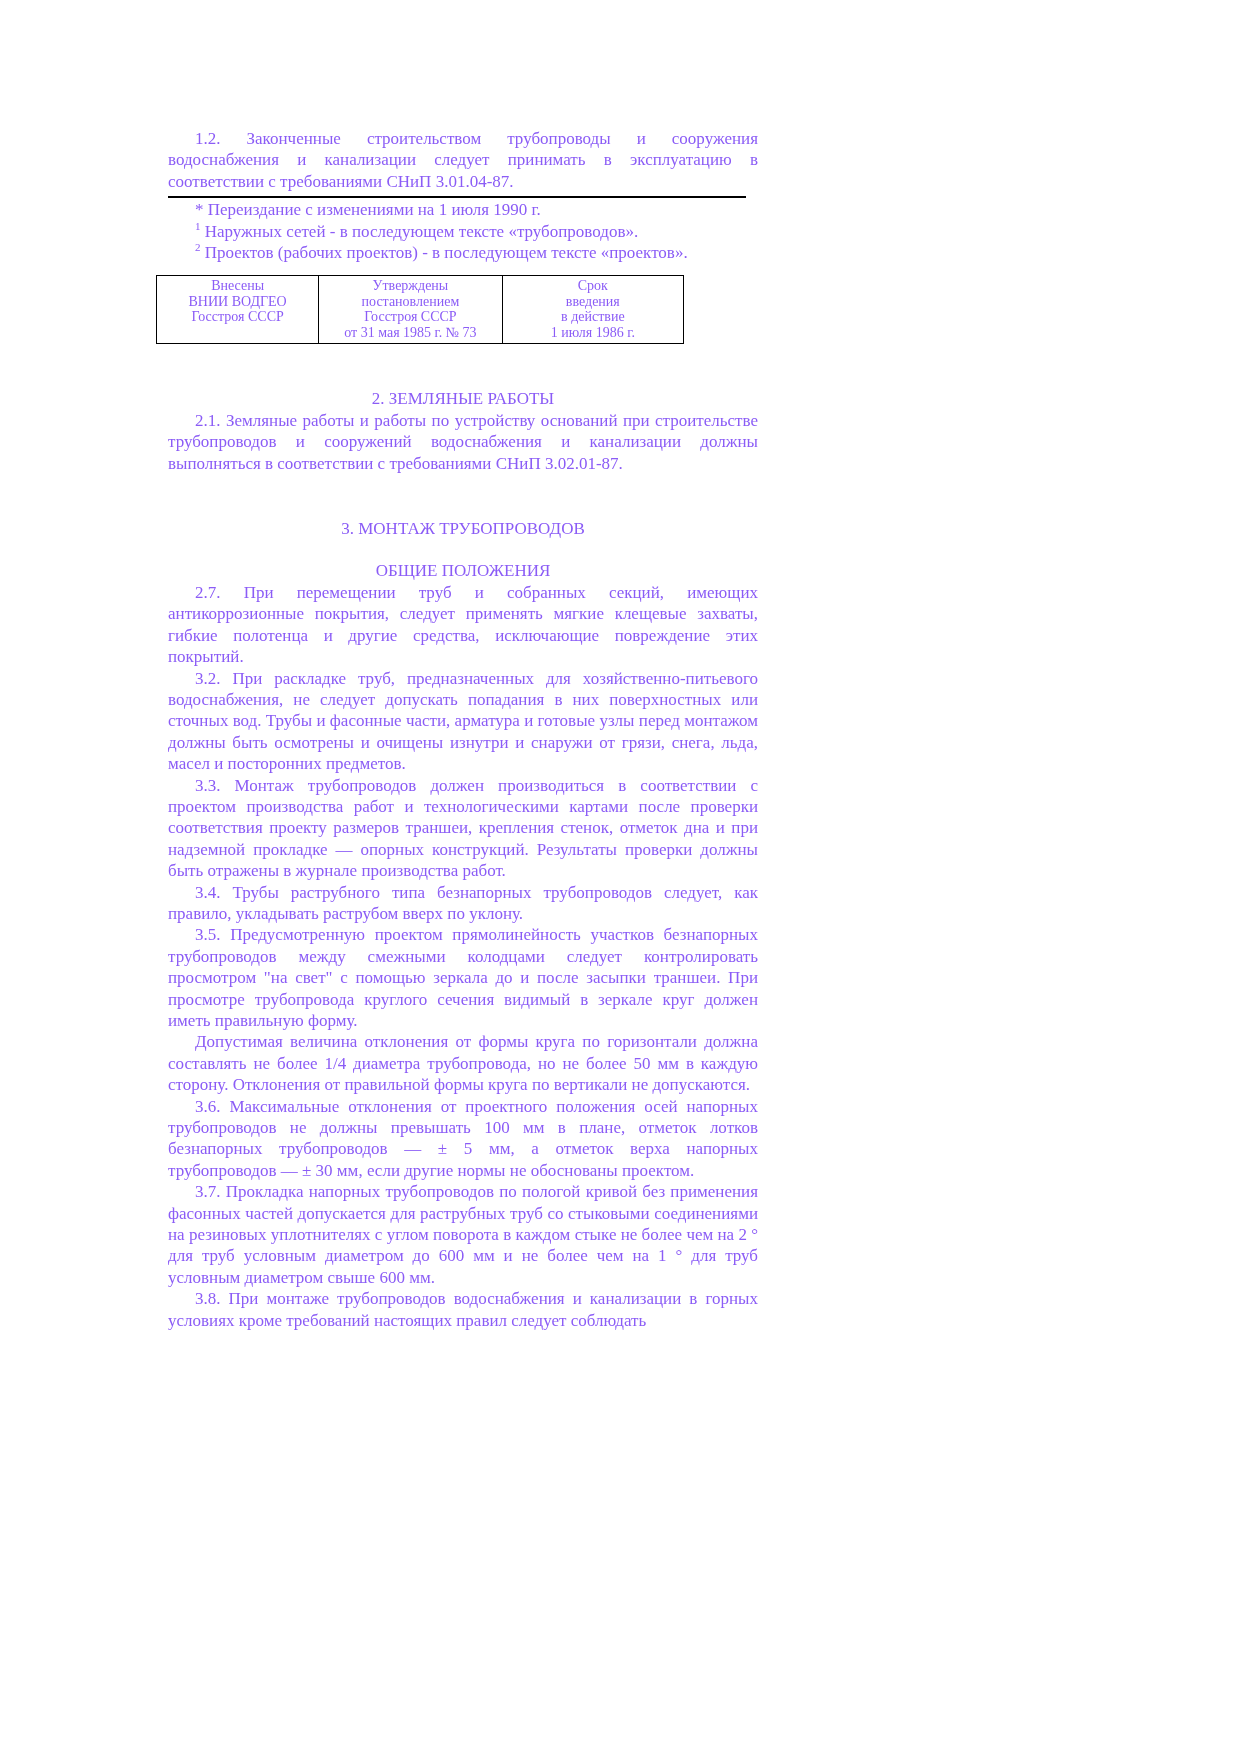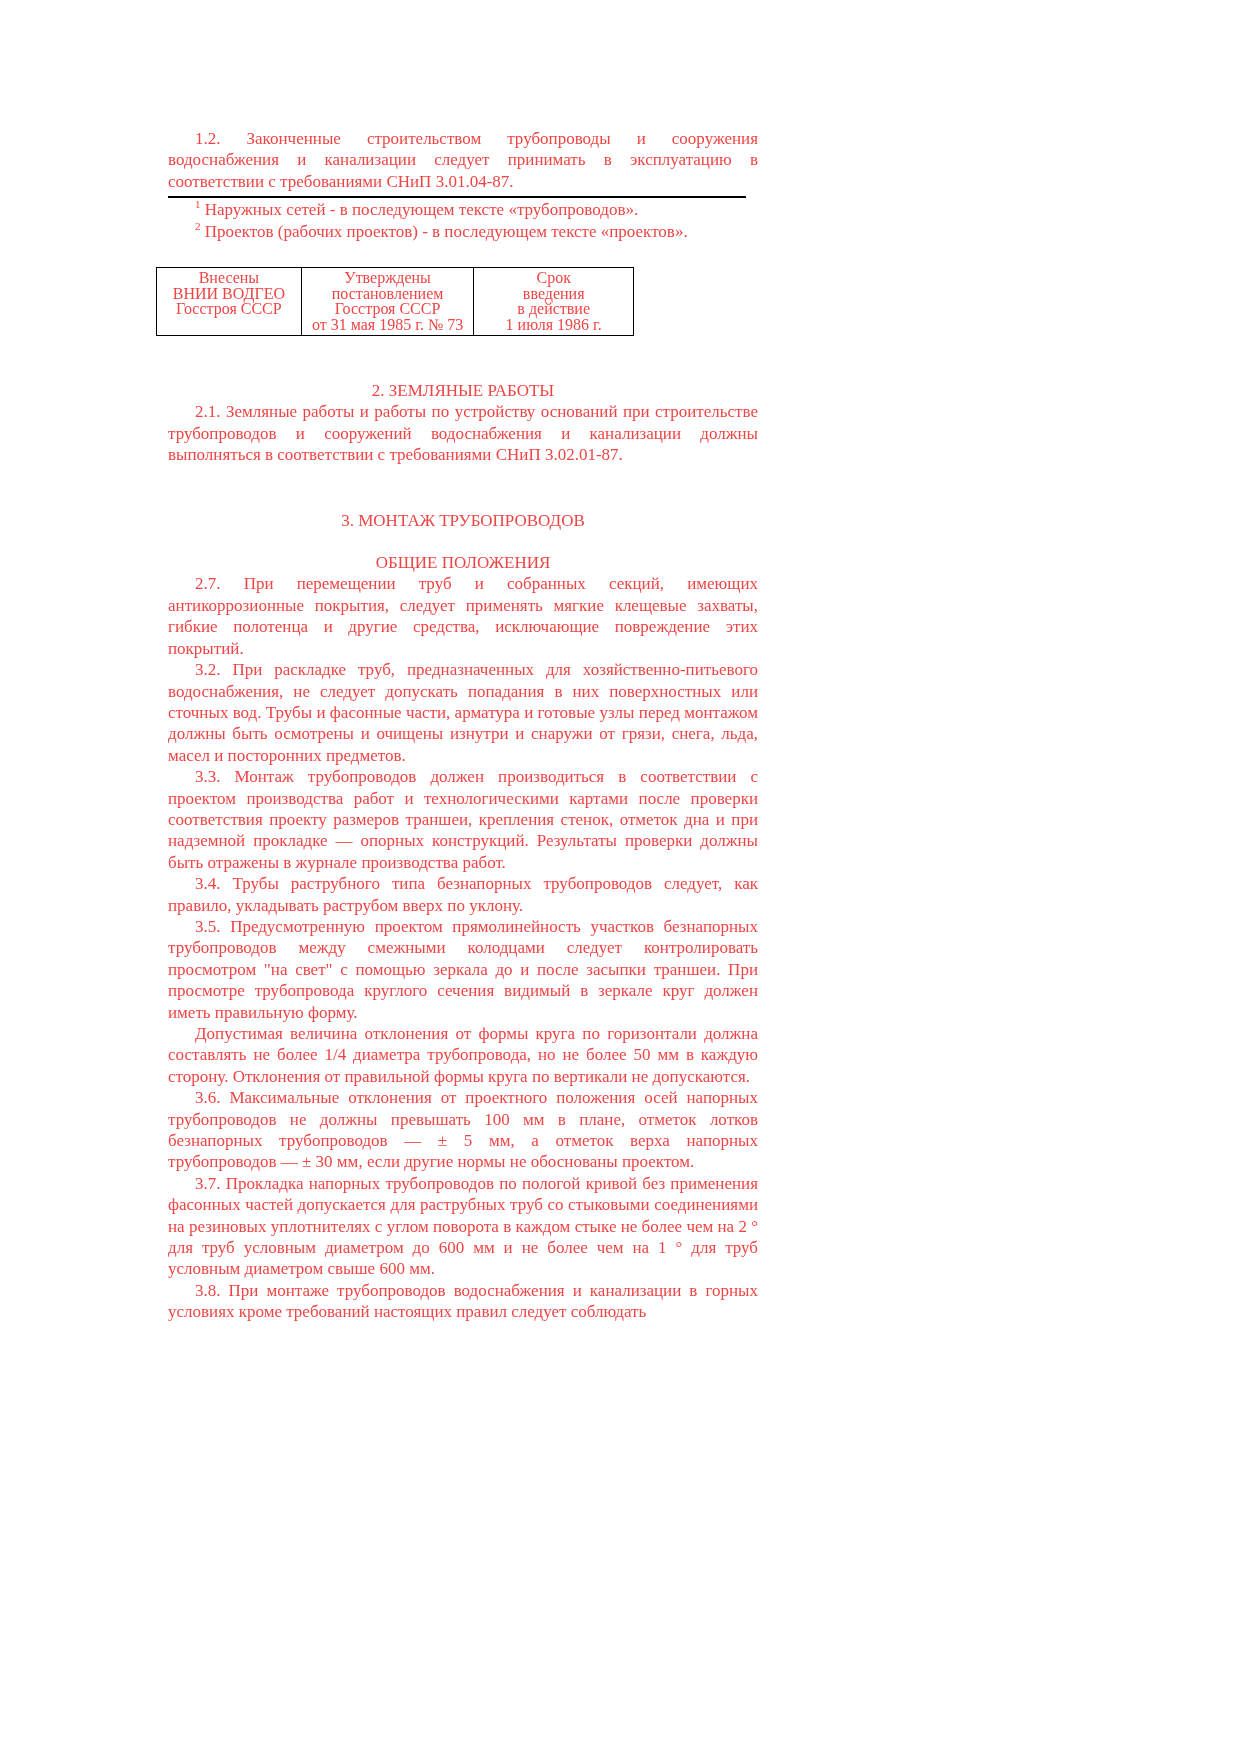--- a/index.html
+++ b/index.html
@@ -3,21 +3,21 @@
 <meta charset="utf-8">
 <style>
   * { margin:0; padding:0; box-sizing:border-box; }
   html,body { background:#ffffff; }
   .page {
     position:relative;
     width:1240px;
     height:1755px;
     background:#ffffff;
     font-family:"Liberation Serif", serif;
-    color:#ef4444;
+    color:#8b5cf6;
     overflow:hidden;
   }
   .content {
     position:absolute;
     left:168px;
     top:128px;
     width:590px;
   }
   .para {
     font-size:17px;
@@ -32,24 +32,24 @@
   }
   .footnote {
     font-size:17px;
     line-height:21.4px;
     text-indent:27px;
     text-align:left;
   }
   .footnote sup { font-size:11px; line-height:0; }
   .approval-table {
     border-collapse:collapse;
-    margin-top:25px;
+    margin-top:12px;
     margin-left:-12px;
-    width:478px;
-    font-size:16px;
+    width:528px;
+    font-size:14px;
   }
   .approval-table td {
     border:1px solid #000000;
     vertical-align:top;
     text-align:center;
     padding:2px 4px 3px 4px;
     line-height:15.5px;
   }
   .approval-table td.c1 { width:186px; }
   .approval-table td.c2 { width:202px; }
@@ -67,20 +67,21 @@
 </head>
 <body>
 
 <div class="page">
   <div class="content">
 
     <p class="para">1.2. Законченные строительством трубопроводы и сооружения водоснабжения и канализации следует принимать в эксплуатацию в соответствии с требованиями СНиП 3.01.04-87.</p>
 
     <div class="fn-rule"></div>
 
+    <p class="footnote"><span>*</span> <span>Переиздание с изменениями на 1 июля 1990 г.</span></p>
 
     <p class="footnote"><sup>1</sup> <span>Наружных сетей - в последующем тексте «трубопроводов».</span></p>
 
     <p class="footnote"><sup>2</sup> <span>Проектов (рабочих проектов) - в последующем тексте «проектов».</span></p>
 
     <table class="approval-table">
       <tbody>
         <tr>
           <td class="c1">
             <div>Внесены</div>

